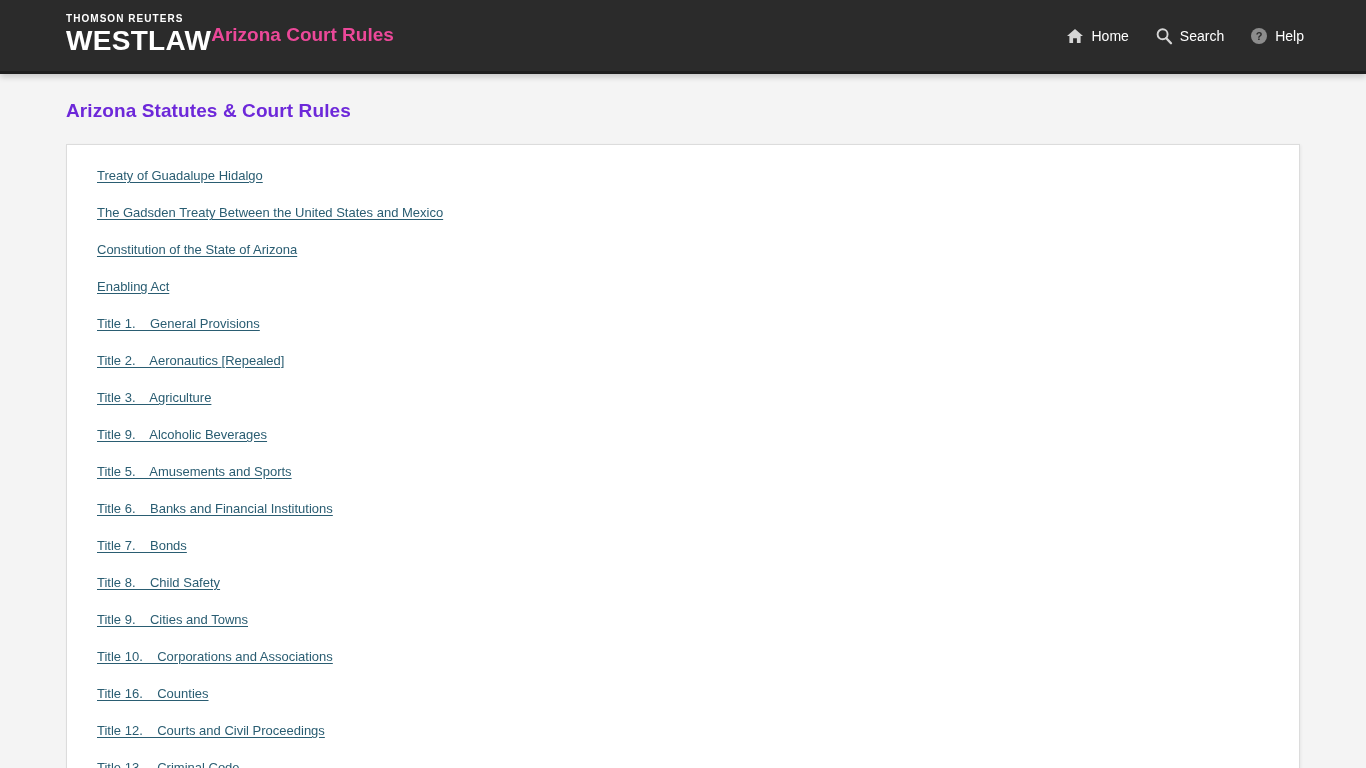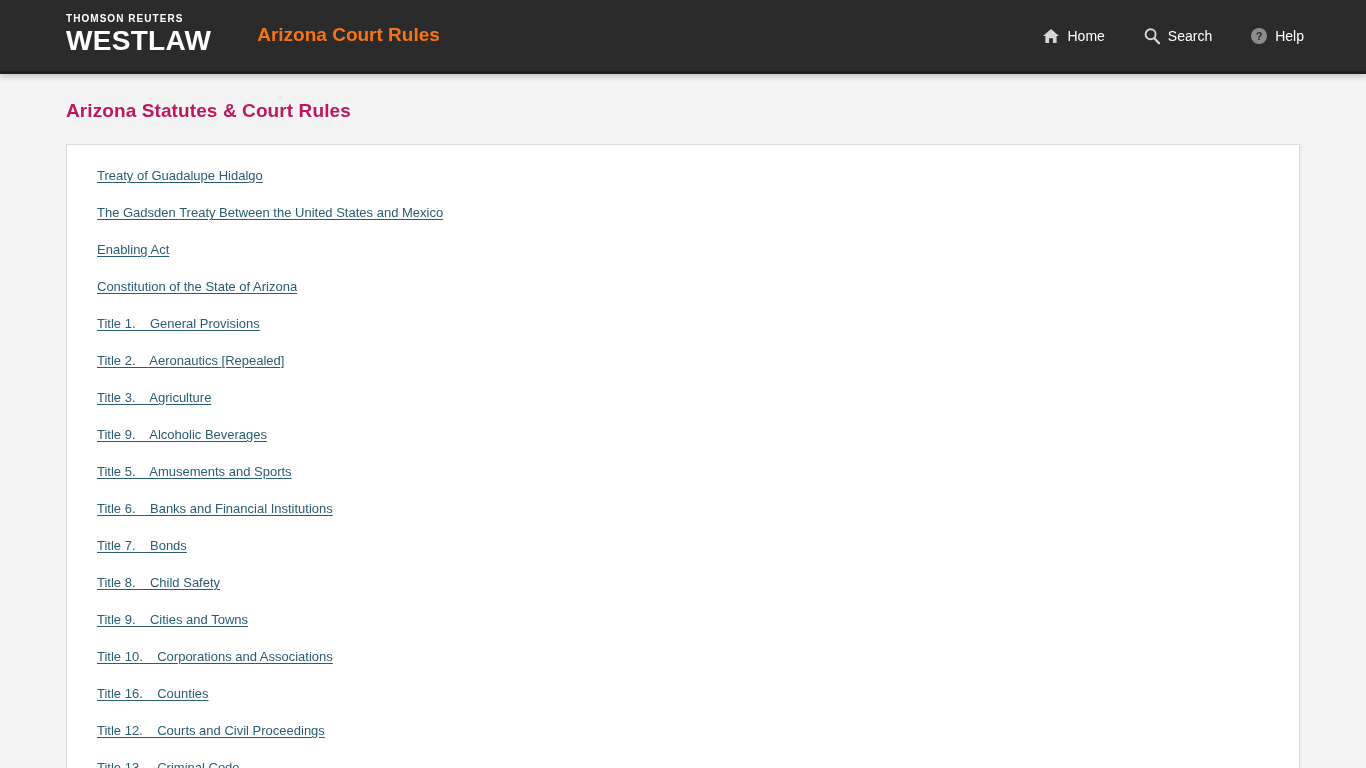--- a/index.html
+++ b/index.html
@@ -21,21 +21,20 @@
     display: flex;
     align-items: center;
     border-bottom: 3px solid #1f1f1f;
     box-shadow: 0 3px 6px rgba(0,0,0,0.18);
     z-index: 5;
   }
   .brand-block {
     margin-left: 66px;
     display: flex;
     align-items: center;
-    gap: 24px;
   }
   .logo {
     display: flex;
     flex-direction: column;
     justify-content: center;
     line-height: 1;
     padding-bottom: 2px;
   }
   .logo-top {
     color: #ffffff;
@@ -44,33 +43,32 @@
     letter-spacing: 1.05px;
     margin-bottom: 3px;
   }
   .logo-main {
     color: #ffffff;
     font-size: 28px;
     font-weight: bold;
     letter-spacing: 0.3px;
   }
   .app-title {
-    color: #f97316;
+    color: #ec4899;
     font-size: 19px;
     font-weight: bold;
-    margin-left: 22px;
     padding-bottom: 2px;
   }
 
   .header-nav {
     margin-left: auto;
     margin-right: 62px;
     display: flex;
     align-items: center;
-    gap: 38px;
+    gap: 26px;
   }
   .nav-item {
     display: flex;
     align-items: center;
     gap: 7px;
     color: #ffffff;
     font-size: 14px;
     cursor: pointer;
     text-decoration: none;
     white-space: nowrap;
@@ -82,21 +80,21 @@
     width: 18px;
     height: 18px;
     flex: none;
   }
   .nav-icon svg { display: block; }
 
   
   .page-title {
     font-size: 19px;
     font-weight: bold;
-    color: #be185d;
+    color: #6d28d9;
     margin: 0;
     padding: 26px 0 0 66px;
     letter-spacing: 0.1px;
   }
 
   .content-panel {
     position: absolute;
     left: 66px;
     top: 144px;
     width: 1234px;
@@ -183,24 +181,24 @@
 
 <div class="content-panel">
   <ul class="link-list" id="link-list">
       <li class="link-row">
         <a class="doc-link"><span>Treaty of Guadalupe Hidalgo</span></a>
       </li>
       <li class="link-row">
         <a class="doc-link"><span>The Gadsden Treaty Between the United States and Mexico</span></a>
       </li>
       <li class="link-row">
+        <a class="doc-link"><span>Constitution of the State of Arizona</span></a>
+      </li>
+      <li class="link-row">
         <a class="doc-link"><span>Enabling Act</span></a>
-      </li>
-      <li class="link-row">
-        <a class="doc-link"><span>Constitution of the State of Arizona</span></a>
       </li>
       <li class="link-row">
         <a class="doc-link"><span>Title 1.    General Provisions</span></a>
       </li>
       <li class="link-row">
         <a class="doc-link"><span>Title 2.    Aeronautics </span><span class="suffix">[Repealed]</span></a>
       </li>
       <li class="link-row">
         <a class="doc-link"><span>Title 3.    Agriculture</span></a>
       </li>

